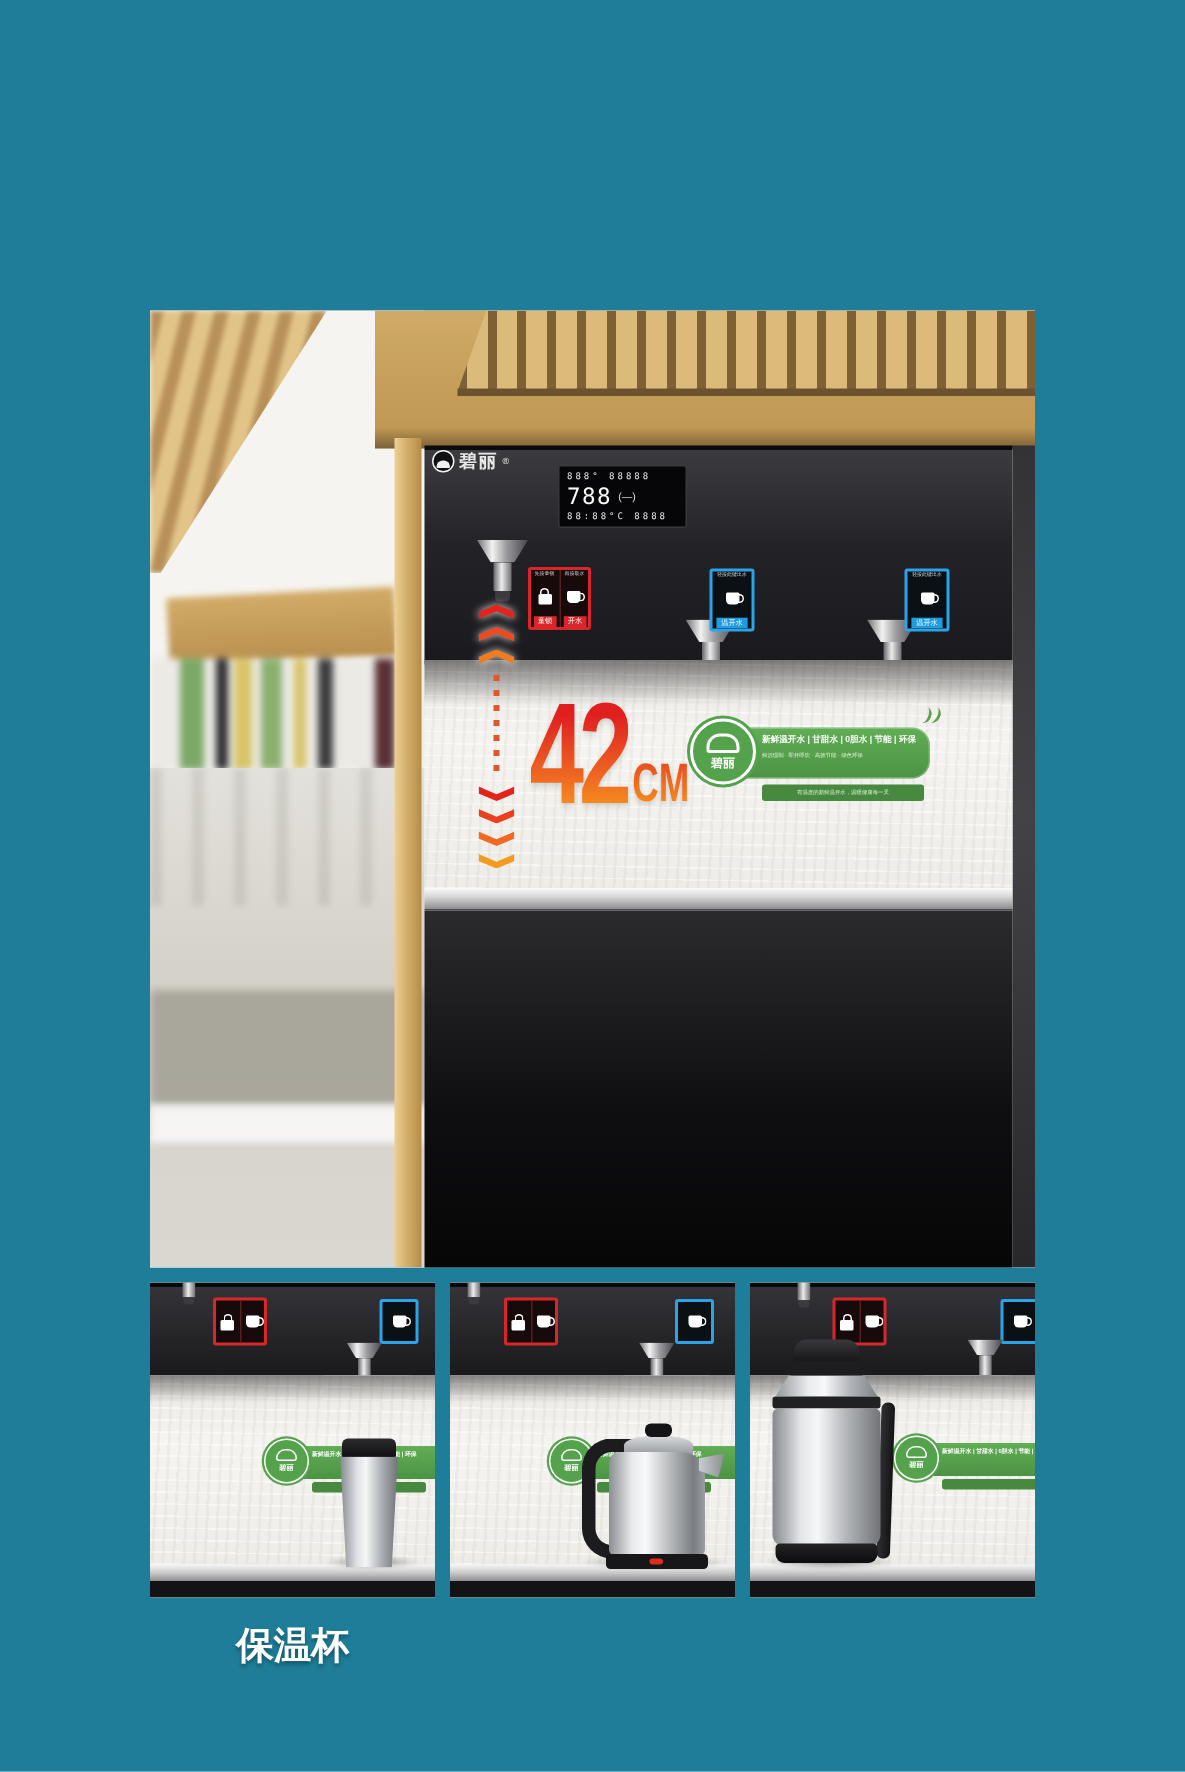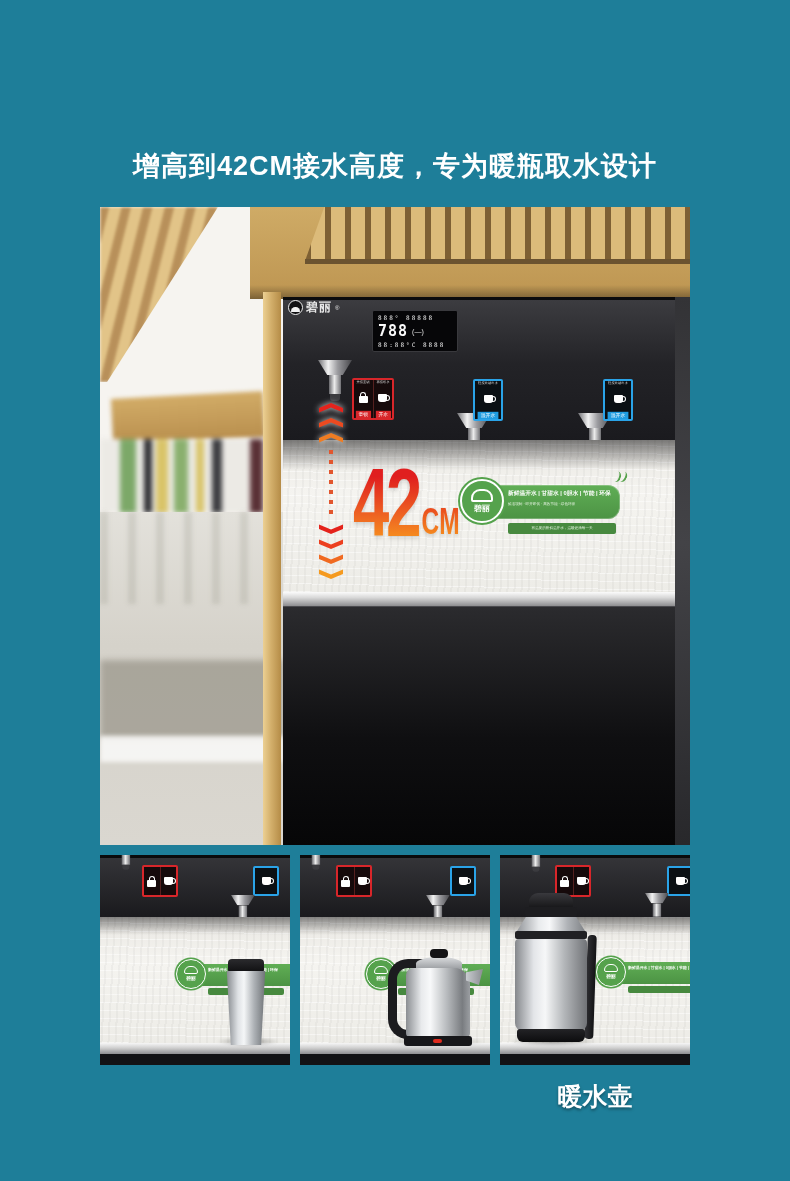--- a/index.html
+++ b/index.html
@@ -58,21 +58,21 @@
   .brand{position:absolute;left:188px;top:92px;display:flex;align-items:center;gap:3px;color:#e8e8e8;}
   .brand-ic{width:13px;height:13px;border-radius:50%;background:#101012;border:1.5px solid #f0f0f0;position:relative;overflow:hidden;}
   .brand-ic::before{content:"";position:absolute;left:2px;right:2px;bottom:2px;height:5px;background:#f0f0f0;border-radius:5px 5px 1px 1px;}
   .brand-name{font-size:12px;font-weight:700;letter-spacing:1px;}
   .brand-reg{font-size:6px;vertical-align:super;}
   .lcd{position:absolute;left:272px;top:103px;width:86px;height:42px;background:#060608;
     border:1px solid #39393d;border-radius:2px;color:#fafafa;padding:3px 5px;box-sizing:border-box;
     display:flex;flex-direction:column;justify-content:space-between;}
   .lcd-r1,.lcd-r3{font-size:6px;letter-spacing:2px;opacity:.92;font-family:"DejaVu Sans Mono",monospace;white-space:nowrap;}
   .lcd-mid{display:flex;align-items:center;gap:4px;}
-  .lcd-big{font-size:15px;font-weight:700;font-family:"DejaVu Sans Mono",monospace;letter-spacing:1px;line-height:1;}
+  .lcd-big{font-size:15px;font-weight:400;font-family:"DejaVu Sans Mono",monospace;letter-spacing:1px;line-height:1;}
   .lcd-mode{font-size:7px;opacity:.9;}
 
   
   .tap{position:absolute;width:34px;height:46px;}
   .tap-flare{position:absolute;left:0;top:0;width:34px;height:15px;
     background:linear-gradient(90deg,#6f6f73,#f2f2f2 30%,#9a9a9e 58%,#47474b);
     clip-path:polygon(0 0,100% 0,73% 100%,27% 100%);}
   .tap-stem{position:absolute;left:11px;top:15px;width:12px;height:19px;
     background:linear-gradient(90deg,#67676b,#ececec 45%,#707074);}
   .tap-tip{position:absolute;left:12px;top:34px;width:10px;height:7px;background:#3b3b3f;border-radius:0 0 3px 3px;}
@@ -214,21 +214,20 @@
 
   .thumb-label{position:absolute;top:1080px;width:190px;text-align:center;color:#fff;
     font-size:25px;font-weight:700;text-shadow:0 2px 3px rgba(0,0,0,.35);}
   .tl1{left:100px;} .tl2{left:300px;} .tl3{left:500px;}
 </style>
 </head>
 <body>
 
 <div class="canvas">
 
-  <div class="hd-sub">增高到42CM接水高度，专为暖瓶取水设计</div>
 
   <div class="hero">
 
     <div class="hall">
       <div class="hall-slats"></div>
       <div class="hall-ceilband"></div>
       <div class="hall-doors">
         <span class="hd-b1"></span>
         <span class="hd-b2"></span>
         <span class="hd-b3"></span>
@@ -514,15 +513,15 @@
       <div class="f-cup2"></div>
       <div class="f-shoulder"></div>
       <div class="f-collar"></div>
       <div class="f-body"></div>
       <div class="f-base"></div>
     </div>
     <div class="t-shelf"></div>
     <div class="t-foot"></div>
   </div>
 
-  <div class="thumb-label tl3">暖水壶</div>
+  <div class="thumb-label tl1">保温杯</div>
 
 </div>
 
 </body></html>

